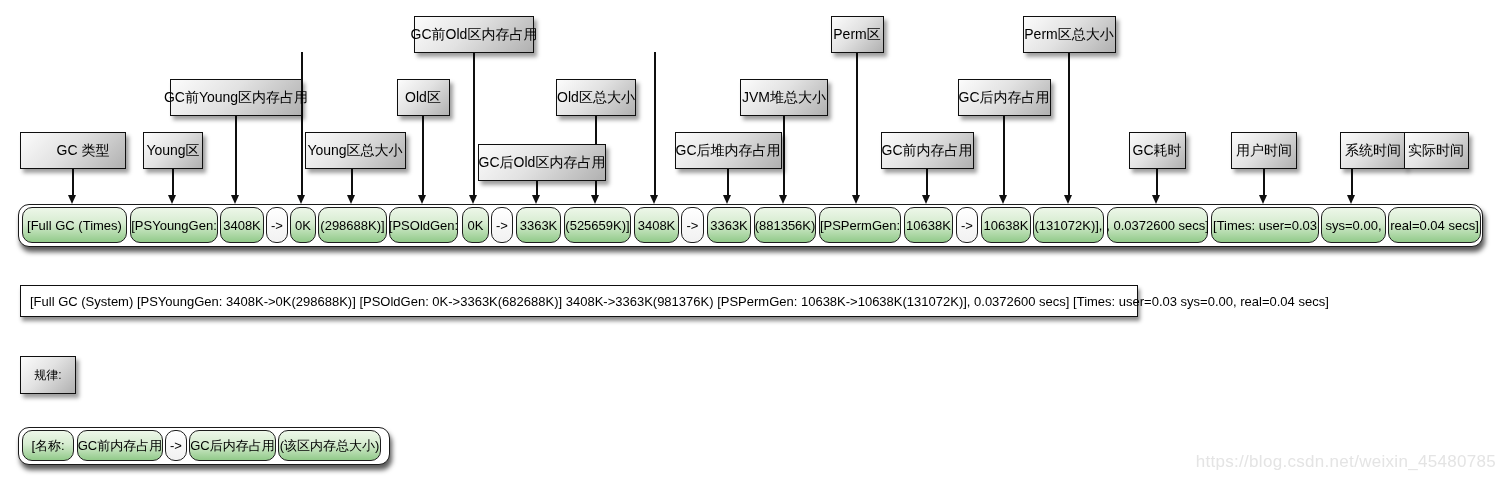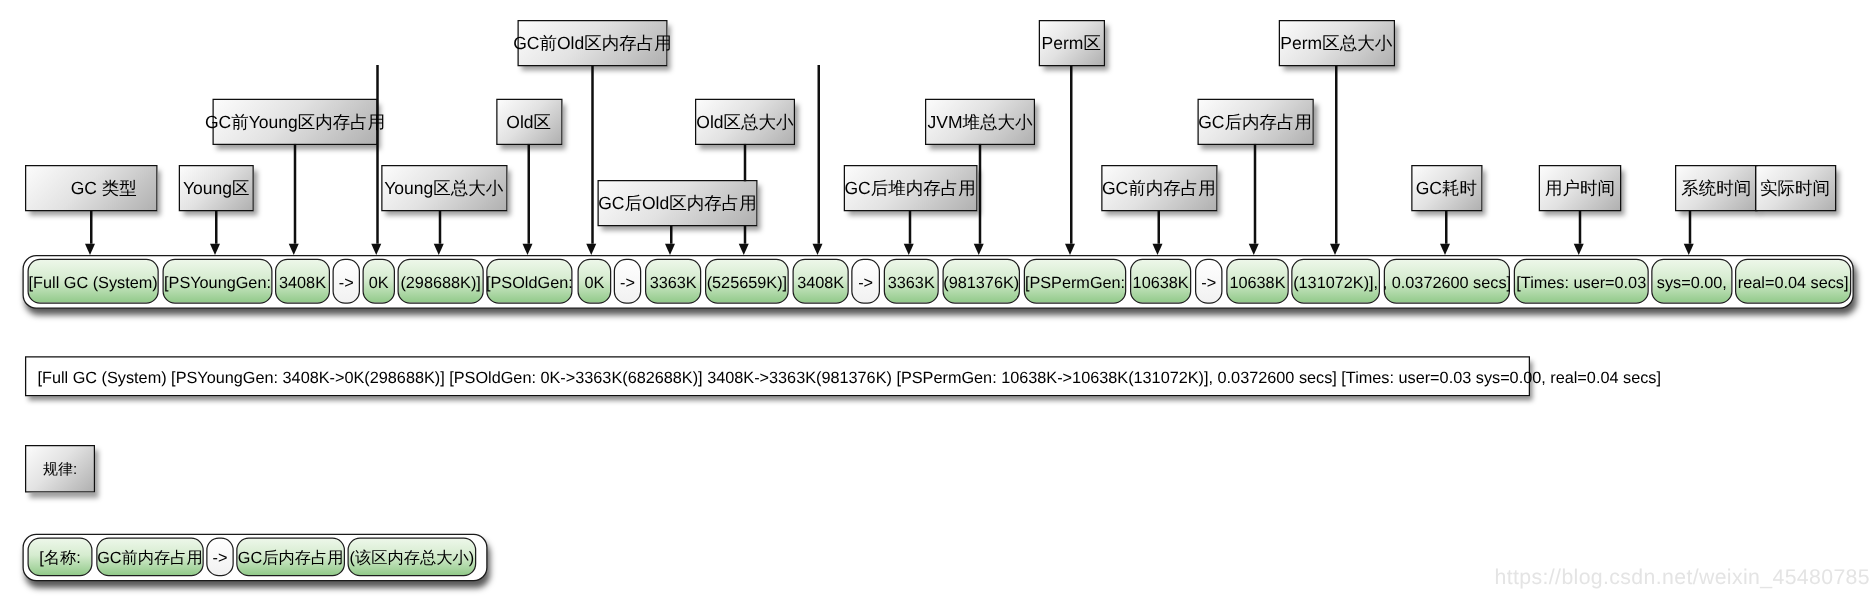--- a/index.html
+++ b/index.html
@@ -19,21 +19,21 @@
 
   .bar{position:absolute;background:#ffffff;border:1.4px solid #1a1a1a;border-radius:11px;
     box-shadow:2px 5px 5px rgba(0,0,0,0.65);z-index:2;box-sizing:border-box;}
 
   .seg{position:absolute;display:flex;align-items:center;justify-content:center;
     font-size:13px;white-space:nowrap;border:1.3px solid #1d1d1d;border-radius:10px;
     background:linear-gradient(to bottom,#edf7e9 0%,#d6ecd0 45%,#92ca8a 100%);
     box-sizing:border-box;z-index:2;}
   .seg.plain{background:linear-gradient(to bottom,#ffffff 0%,#f1f1f1 100%);}
 
-  .logbox{position:absolute;left:20px;top:285px;width:1204px;height:32px;
+  .logbox{position:absolute;left:20px;top:285px;width:1118px;height:32px;
     background:#fff;border:1.6px solid #0f0f0f;box-shadow:2px 4px 4px rgba(0,0,0,0.45);
     display:flex;align-items:center;padding-left:9px;font-size:13px;
     white-space:nowrap;box-sizing:border-box;}
 
   .rulebox{position:absolute;left:20px;top:356px;width:56px;height:38px;font-size:12px;}
 
   .watermark{position:absolute;right:5px;top:452px;color:#e4e4e4;font-size:17px;
     letter-spacing:0.3px;z-index:0;}
 </style>
 </head>
@@ -136,35 +136,35 @@
     <div class="callout" style="left: 1231px; top: 132px; width: 66px; height: 37px;">
       <span>用户时间</span>
     </div>
     <div class="callout" style="left: 1319px; top: 132px; width: 66px; height: 37px; margin-left: 21px;">
       <span>系统时间</span>
     </div>
     <div class="callout" style="left: 1403.5px; top: 132px; width: 65px; height: 37px;">
       <span>实际时间</span>
     </div>
     <div class="bar" style="left: 18px; top: 204px; width: 1465px; height: 43px;">
-      <div class="seg" style="left: 3px; top: 2px; width: 105px; height: 36px;">[Full GC (System)</div>
+      <div class="seg" style="left: 3px; top: 2px; width: 105px; height: 36px;">[Full GC (Times)</div>
       <div class="seg" style="left: 111px; top: 2px; width: 88px; height: 36px;">[PSYoungGen:</div>
       <div class="seg" style="left: 201px; top: 2px; width: 44px; height: 36px;">3408K</div>
       <div class="seg plain" style="left: 247px; top: 2px; width: 22px; height: 36px;">-&gt;</div>
       <div class="seg" style="left: 271px; top: 2px; width: 26px; height: 36px;">0K</div>
       <div class="seg" style="left: 299px; top: 2px; width: 69px; height: 36px;">(298688K)]</div>
       <div class="seg" style="left: 370px; top: 2px; width: 69px; height: 36px;">[PSOldGen:</div>
       <div class="seg" style="left: 443px; top: 2px; width: 27px; height: 36px;">0K</div>
       <div class="seg plain" style="left: 472px; top: 2px; width: 22px; height: 36px;">-&gt;</div>
       <div class="seg" style="left: 497px; top: 2px; width: 45px; height: 36px;">3363K</div>
       <div class="seg" style="left: 545px; top: 2px; width: 67px; height: 36px;">(525659K)]</div>
       <div class="seg" style="left: 615px; top: 2px; width: 45px; height: 36px;">3408K</div>
       <div class="seg plain" style="left: 662px; top: 2px; width: 23px; height: 36px;">-&gt;</div>
       <div class="seg" style="left: 688px; top: 2px; width: 44px; height: 36px;">3363K</div>
-      <div class="seg" style="left: 735px; top: 2px; width: 62px; height: 36px;">(981376K)</div>
+      <div class="seg" style="left: 735px; top: 2px; width: 62px; height: 36px;">(881356K)</div>
       <div class="seg" style="left: 800px; top: 2px; width: 82px; height: 36px;">[PSPermGen:</div>
       <div class="seg" style="left: 885px; top: 2px; width: 49px; height: 36px;">10638K</div>
       <div class="seg plain" style="left: 937px; top: 2px; width: 22px; height: 36px;">-&gt;</div>
       <div class="seg" style="left: 962px; top: 2px; width: 50px; height: 36px;">10638K</div>
       <div class="seg" style="left: 1014px; top: 2px; width: 71px; height: 36px;">(131072K)],</div>
       <div class="seg" style="left: 1088px; top: 2px; width: 101px; height: 36px;">, 0.0372600 secs]</div>
       <div class="seg" style="left: 1192px; top: 2px; width: 108px; height: 36px;">[Times: user=0.03</div>
       <div class="seg" style="left: 1302px; top: 2px; width: 65px; height: 36px;">sys=0.00,</div>
       <div class="seg" style="left: 1369px; top: 2px; width: 93px; height: 36px;">real=0.04 secs]</div>
     </div>

